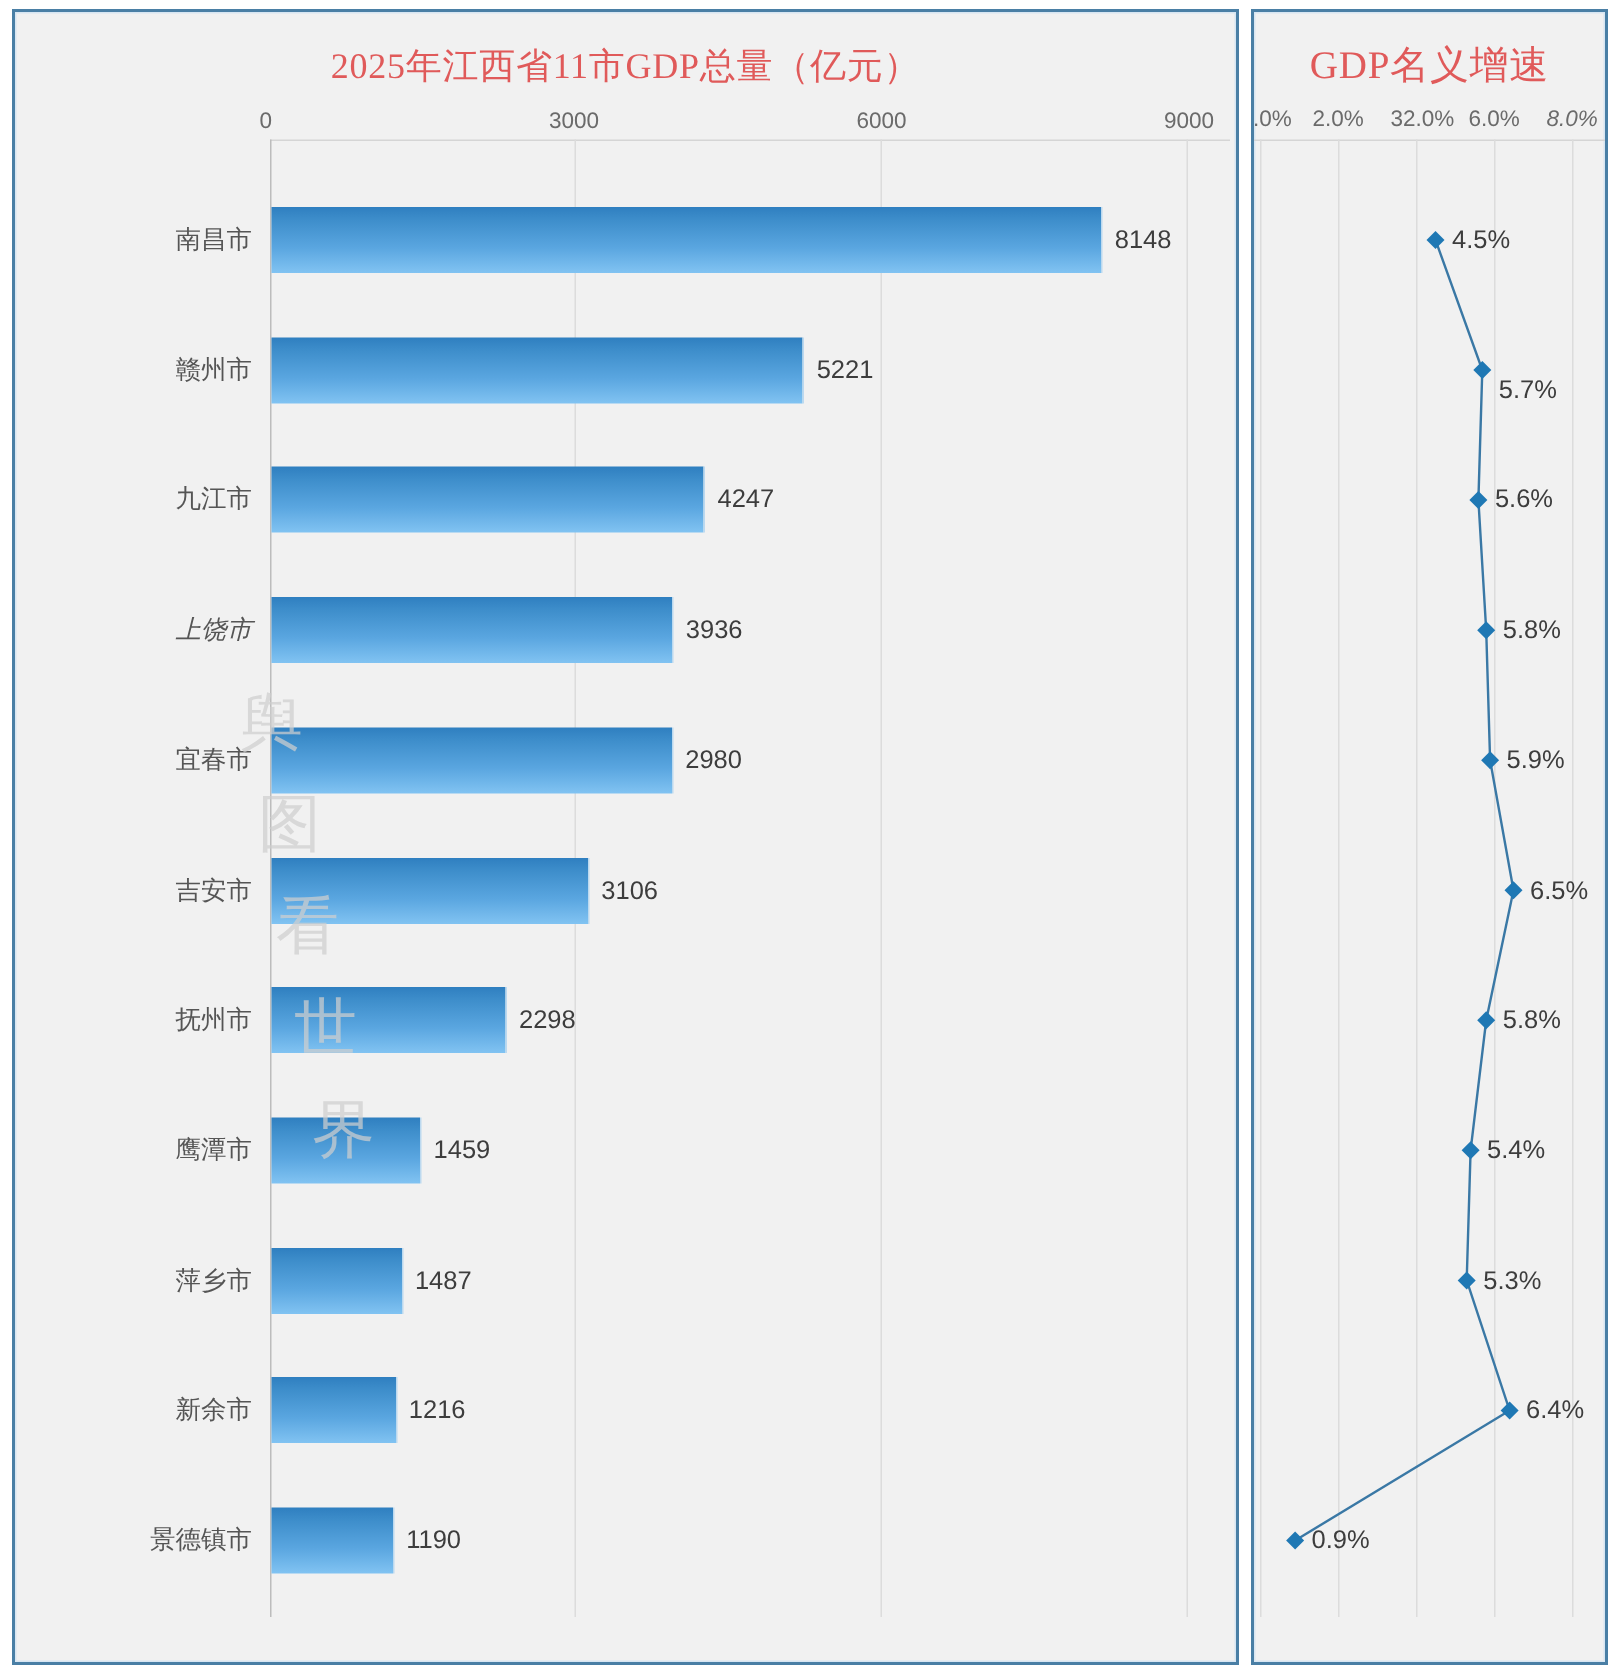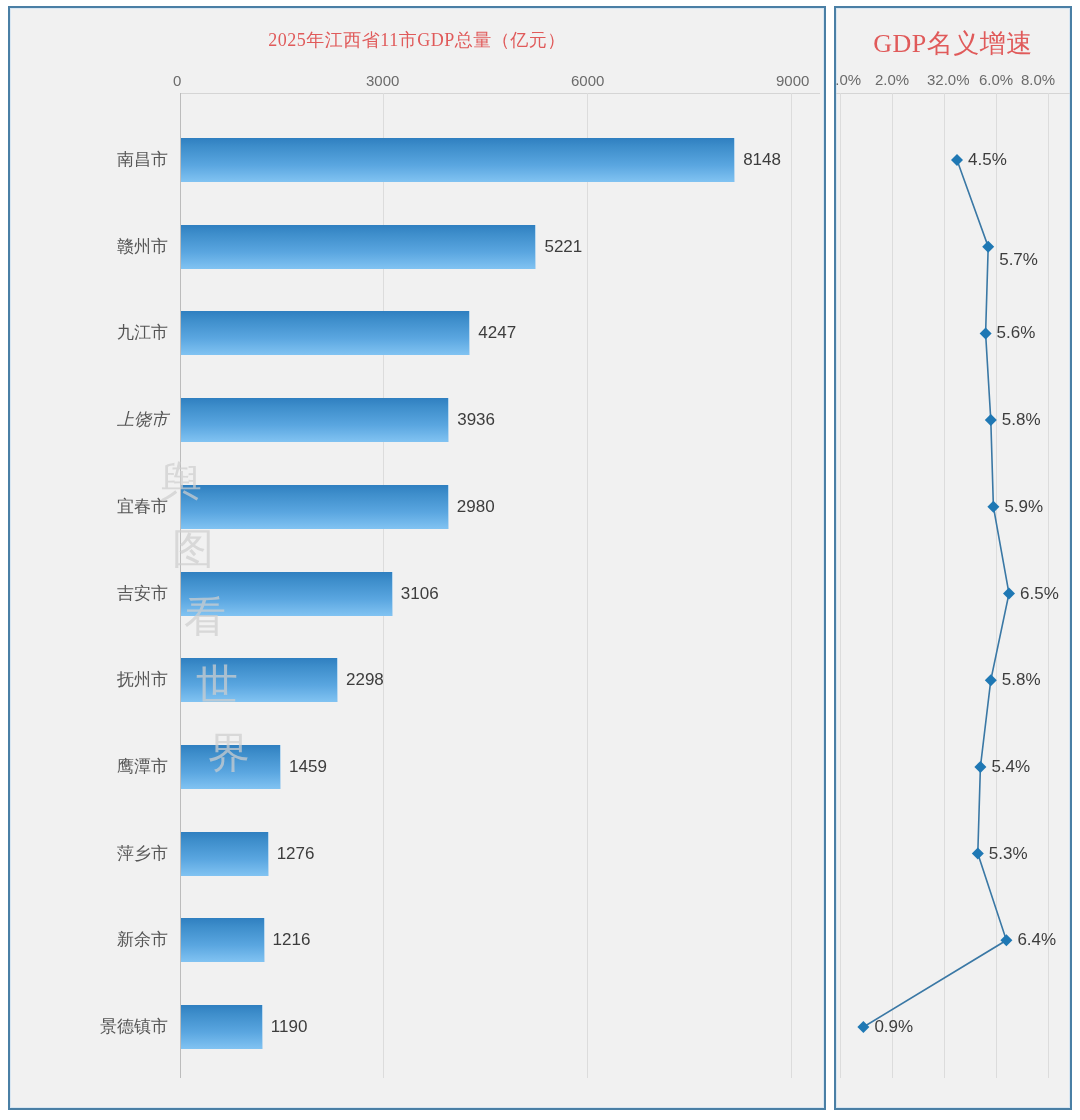--- a/index.html
+++ b/index.html
@@ -19,21 +19,21 @@
     box-shadow:inset 0 0 0 1px #d8e6f2;
     overflow:hidden;
   }
   #panel-left{left:8px;top:6px;width:818px;height:1104px;}
   #panel-right{left:834px;top:6px;width:238px;height:1104px;}
 
   
   .chart-title{
     position:absolute;
     color:#e05a5a;
-    font-size:18px;
+    font-size:24px;
     letter-spacing:.5px;
     white-space:nowrap;
     font-family:"Liberation Serif","DejaVu Serif",serif;
   }
   #title-left{left:0;right:0;top:20px;text-align:center;}
   #title-right{left:0;right:0;top:18px;text-align:center;font-size:26px;}
 
   
   .tick{
     position:absolute;
@@ -146,21 +146,21 @@
           <div class="bar-label" style="left: 277.211px; top: 305.1px; text-align: center;">3936</div>
           <div class="bar" style="left: 1px; top: 391.8px; width: 266.803px;"></div>
           <div class="bar-label" style="left: 276.803px; top: 391.8px;">2980</div>
           <div class="bar" style="left: 1px; top: 478.5px; width: 210.863px;"></div>
           <div class="bar-label" style="left: 220.863px; top: 478.5px;">3106</div>
           <div class="bar" style="left: 1px; top: 565.2px; width: 156.009px;"></div>
           <div class="bar-label" style="left: 166.009px; top: 565.2px;">2298</div>
           <div class="bar" style="left: 1px; top: 651.9px; width: 99.0499px;"></div>
           <div class="bar-label" style="left: 109.05px; top: 651.9px;">1459</div>
           <div class="bar" style="left: 1px; top: 738.6px; width: 86.6262px;"></div>
-          <div class="bar-label" style="left: 96.6262px; top: 738.6px;">1276</div>
+          <div class="bar-label" style="left: 96.6262px; top: 738.6px;">1487</div>
           <div class="bar" style="left: 1px; top: 825.3px; width: 82.5529px;"></div>
           <div class="bar-label" style="left: 92.5529px; top: 825.3px;">1216</div>
           <div class="bar" style="left: 1px; top: 912px; width: 80.7878px;"></div>
           <div class="bar-label" style="left: 90.7878px; top: 912px;">1190</div>
         </div>
     </div>
 
     <div id="cats">
         <div class="cat-label" style="left: 48px; top: 130px;">南昌市</div>
         <div class="cat-label" style="left: 48px; top: 216.7px;">赣州市</div>
@@ -185,21 +185,21 @@
   </div>
 
   <div class="panel" id="panel-right">
 
     <div class="chart-title" id="title-right">GDP名义增速</div>
 
     <div class="tick-r" style="left:-9px;">0.0%</div>
     <div class="tick-r" style="left:39px;">2.0%</div>
     <div class="tick-r" style="left:91px;">32.0%</div>
     <div class="tick-r" style="left:143px;">6.0%</div>
-    <div class="tick-r" style="left:185px;">8.0%</div>
+    <div class="tick-r" style="left:195px;font-style:italic;">8.0%</div>
 
     <div id="plot-right">
       <div class="gridline-top"></div>
       <div class="gridline" style="left:4px;"></div>
       <div class="gridline" style="left:56px;"></div>
       <div class="gridline" style="left:108px;"></div>
       <div class="gridline" style="left:160px;"></div>
       <div class="gridline" style="left:212px;"></div>
       <svg id="line-svg" viewBox="0 0 238 985" preserveAspectRatio="none">
           <polyline points="121,67 152.20000000000002,153.7 149.6,240.4 154.79999999999998,327.1 157.4,413.8 173,500.5 154.79999999999998,587.2 144.4,673.9 141.79999999999998,760.6 170.4,847.3000000000001 27.400000000000002,934" fill="none" stroke="#3a78a5" stroke-width="1.6"></polyline>

